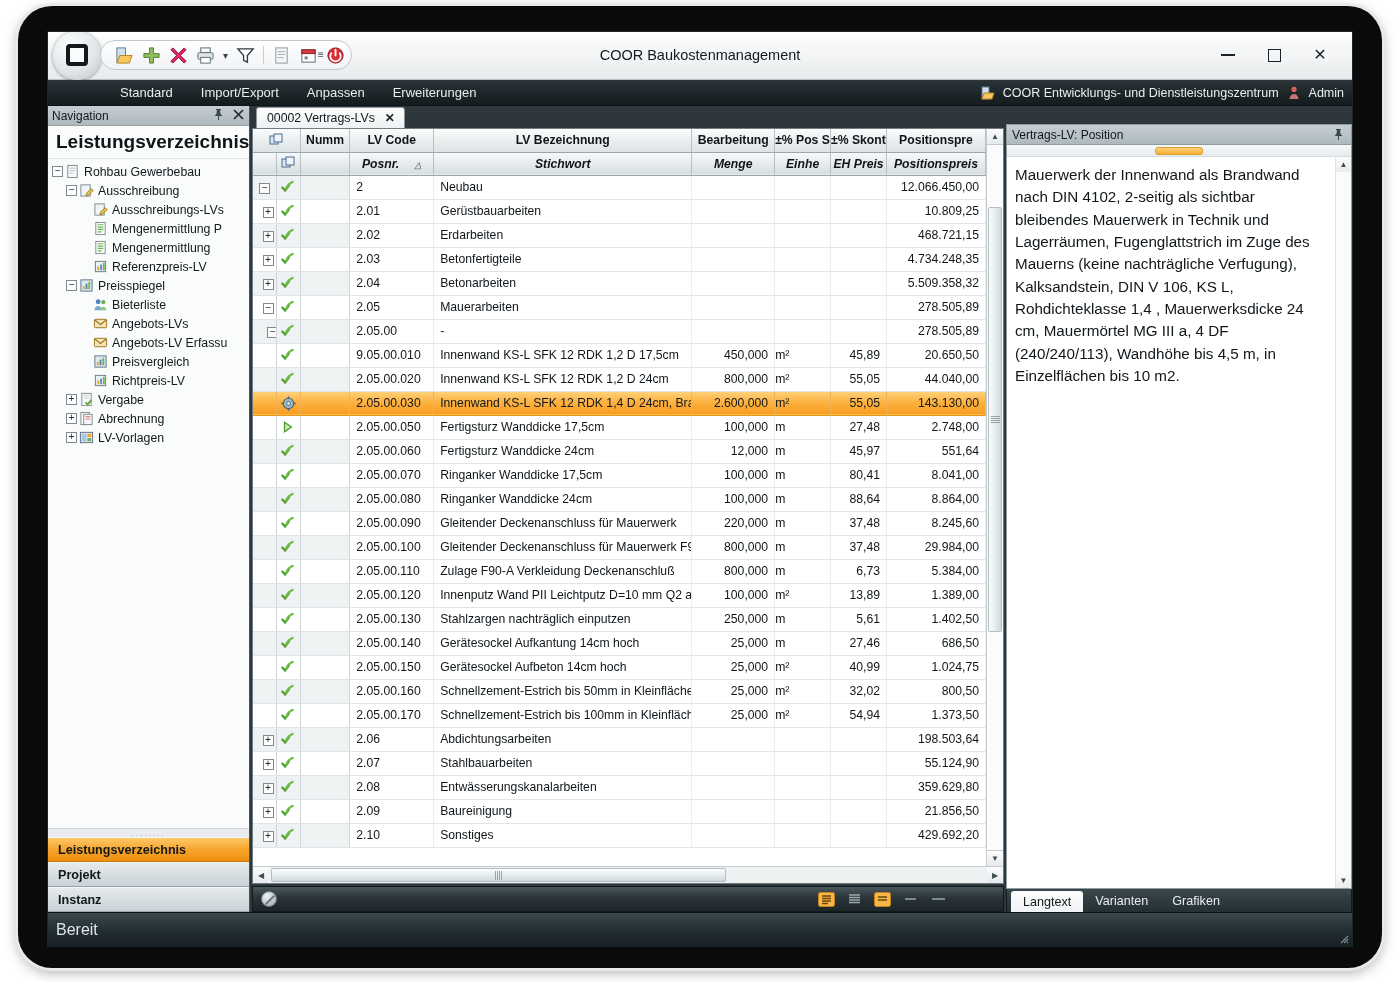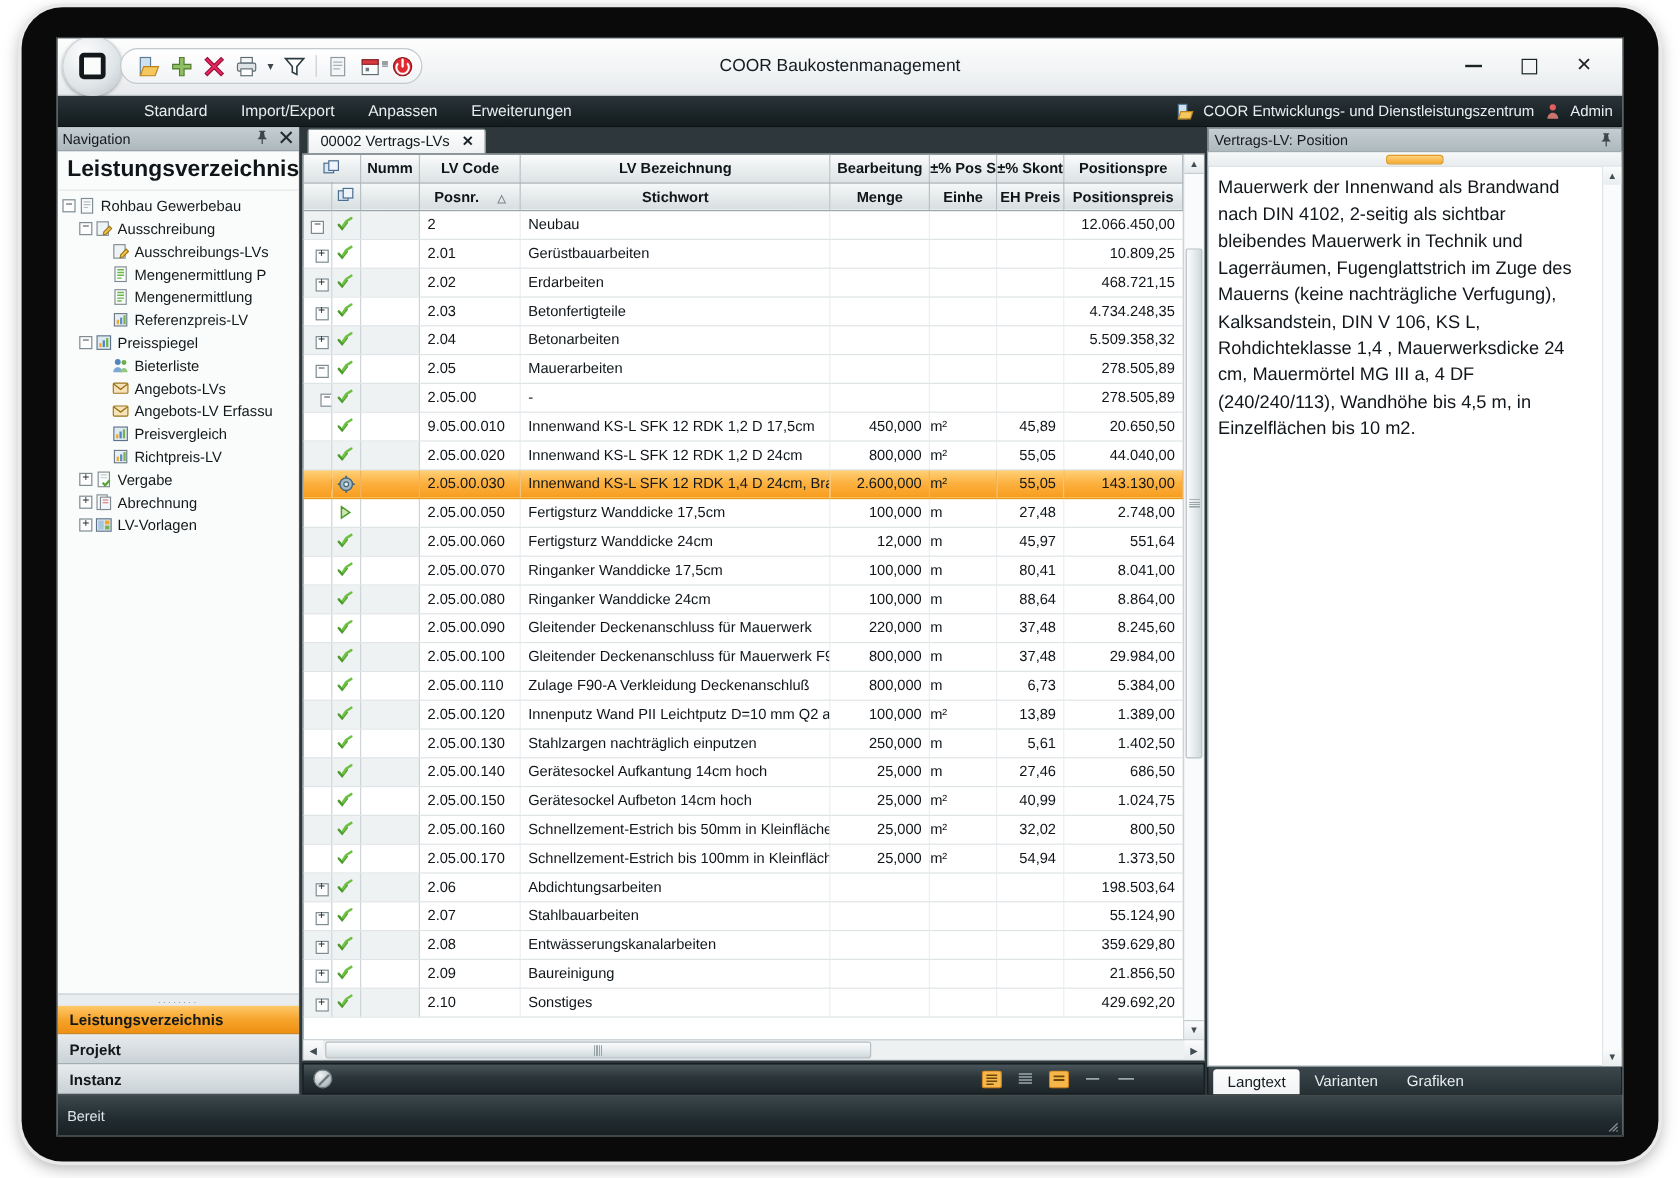--- a/index.html
+++ b/index.html
@@ -149,21 +149,21 @@
 
   table.lv { border-collapse: collapse; width:100%; table-layout: fixed; font-size: 12.2px; color:#10161a; }
   table.lv th, table.lv td { padding:0; }
 
   .hdr1 th, .hdr2 th {
     height: 23px; font-weight: bold; font-size: 12.2px; color:#0f1518;
     background: linear-gradient(#fbfcfc, #eaeeef 50%, #dde3e5);
     border-right: 1px solid #b7c0c4; border-bottom:1px solid #9aa6ab;
     text-align:center; white-space:nowrap; overflow:hidden;
   }
-  .hdr2 th { background: linear-gradient(#f7f9f9, #e6ebec 50%, #d8dfe1); }
+  .hdr2 th { background: linear-gradient(#f7f9f9, #e6ebec 50%, #d8dfe1); font-style: italic; }
   .hdr-ico { width:15px; height:15px; display:inline-block; vertical-align:middle; }
 
   tr.row td {
     height: 24px; border-bottom:1px solid #dfe4e6; border-right:1px solid #eceff0;
     white-space:nowrap; overflow:hidden;
   }
   tr.row td.c-exp, tr.row td.c-chk { border-right:1px solid #cdd5d8; background:#eef2f3; text-align:center; }
   tr.row td.c-code { padding-left:6px; }
   tr.row td.c-name { padding-left:6px; }
   tr.row td.c-num { text-align:right; padding-right:6px; }
@@ -218,21 +218,21 @@
   .foot-circle { width:16px;height:16px;border-radius:50%;
     background: radial-gradient(circle at 35% 30%, #f2f4f5, #b8c1c5 65%, #8d989d);
     border:1px solid #717d82; position:relative; }
   .foot-circle::after { content:""; position:absolute; left:2px; top:7px; width:12px; height:2px;
     background:#6e7a7f; transform: rotate(-45deg); }
   .foot-tools { position:absolute; left:565px; top:0; height:100%; display:flex; align-items:center; gap:11px; }
   .ftool { width:17px; height:15px; display:block; }
 
   
   .rpanel { width: 346px; flex:0 0 346px; display:flex; flex-direction:column;
-    background:#2e383c; }
+    background:#2e383c;margin-top:18px; }
   .rp-head { height:20px; display:flex; align-items:center; position:relative;
     background: linear-gradient(#c5ced2, #aeb9be); border:1px solid #8f9ba0; border-bottom:none;
     font-size:12px; color:#13191c; padding-left:5px; }
   .rp-head .pin { position:absolute; right:6px; top:3px; }
   .rp-body { flex:1 1 auto; display:flex; flex-direction:column; min-height:0;
     background:#ffffff; border:1px solid #8f9ba0; }
   .rp-toolstrip { height:12px; background:linear-gradient(#f6f8f8,#e8ecee);
     border-bottom:1px solid #d6dcde; display:flex; align-items:center; justify-content:center; }
   .rp-toolpill { width:48px; height:8px; border-radius:3px;
     background: linear-gradient(#ffd27a, #f6ab36); border:1px solid #dd9c27; }
@@ -248,21 +248,21 @@
     border-left:1px solid #121a1d; border-right:1px solid #121a1d; }
   .rtab { display:flex; align-items:center; padding: 0 12px; font-size:12.6px; color:#e8edef; }
   .rtab.active { background: linear-gradient(#fdfdfd, #f0f3f4); color:#12181b;
     border-radius:3px 3px 0 0; margin: 2px 0 0 4px; }
 
   
   .statusbar { height:34px; flex:0 0 auto; position:relative;
     background: linear-gradient(#3b474c, #232e32 55%, #182023);
     border-top:1px solid #0e1417;
     display:flex; align-items:center; padding-left:8px;
-    font-size:12px; color:#dfe6e8; }
+    font-size:16px; color:#dfe6e8; }
   .grip-corner { position:absolute; right:3px; bottom:2px; width:12px; height:12px; }
 </style>
 </head>
 <body>
 
 <div id="bezel"></div>
 
 <div id="app">
 
   <div class="titlebar">

